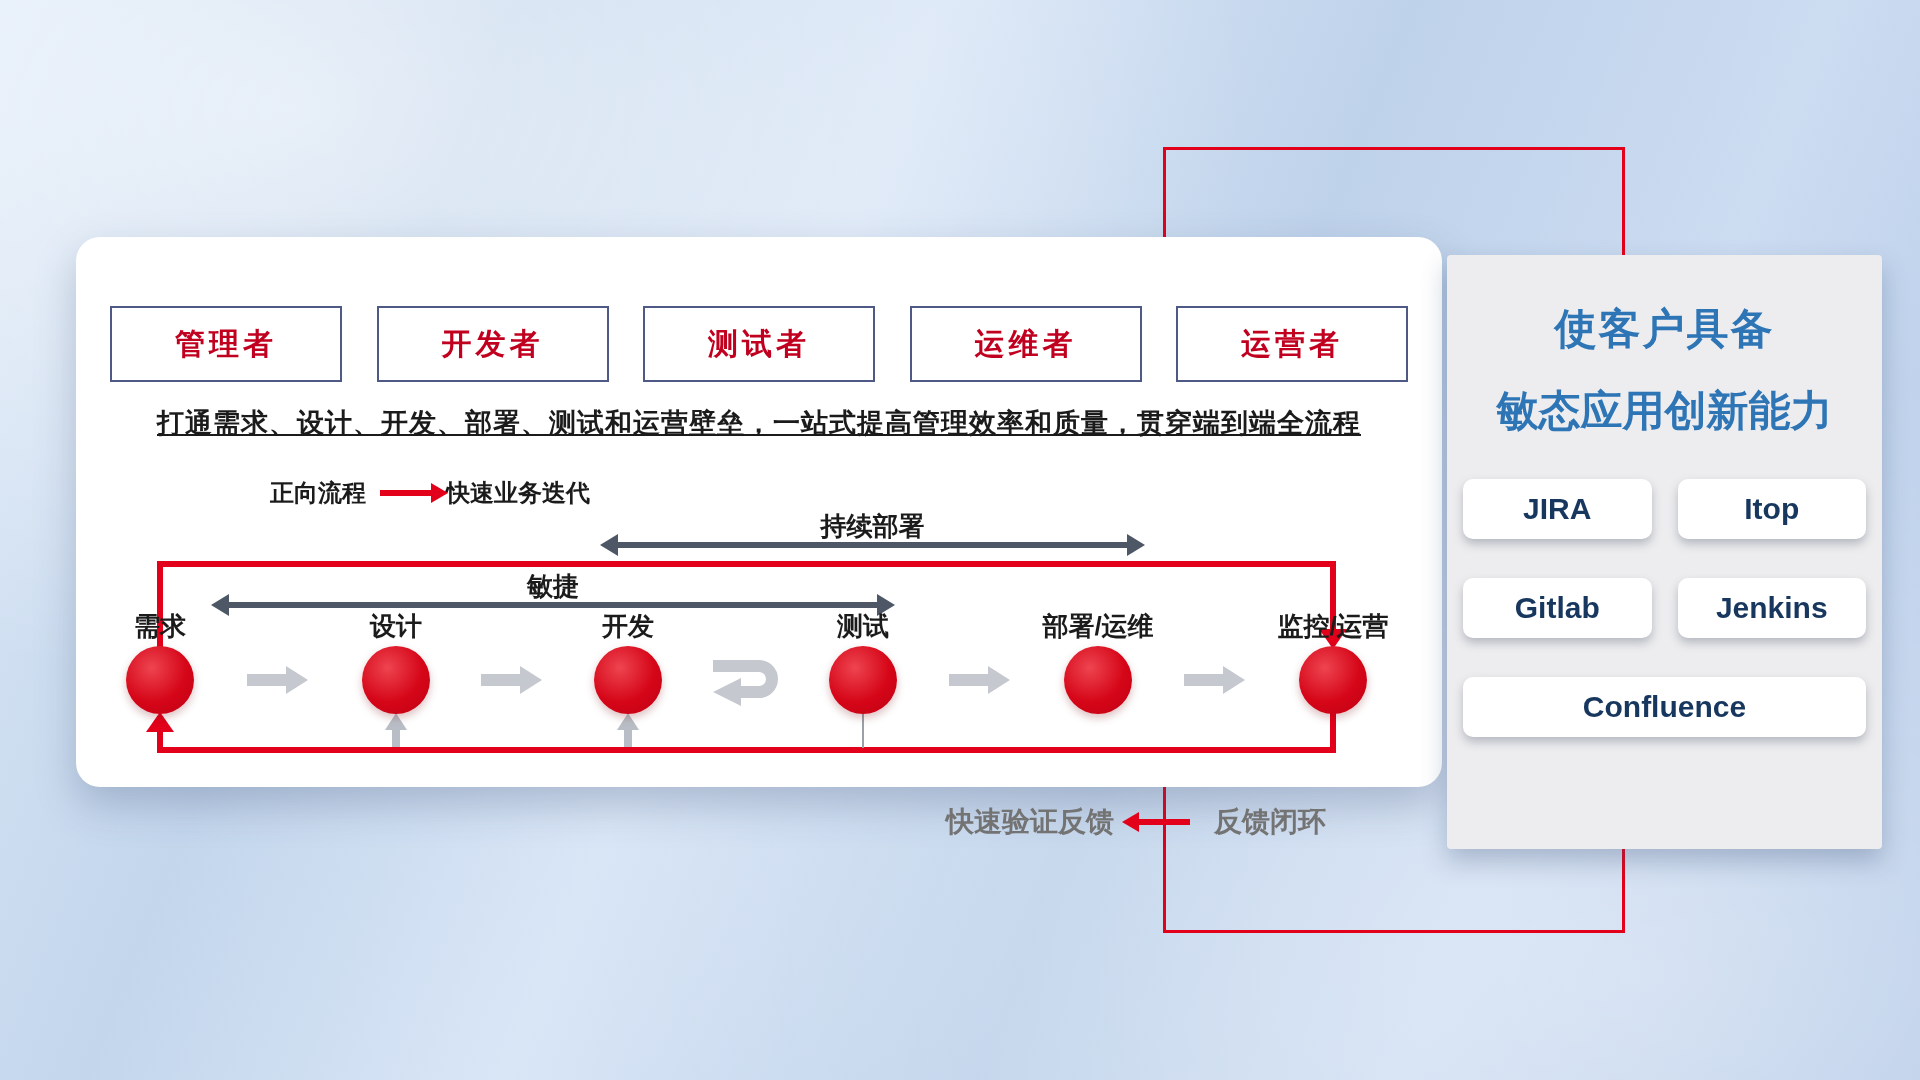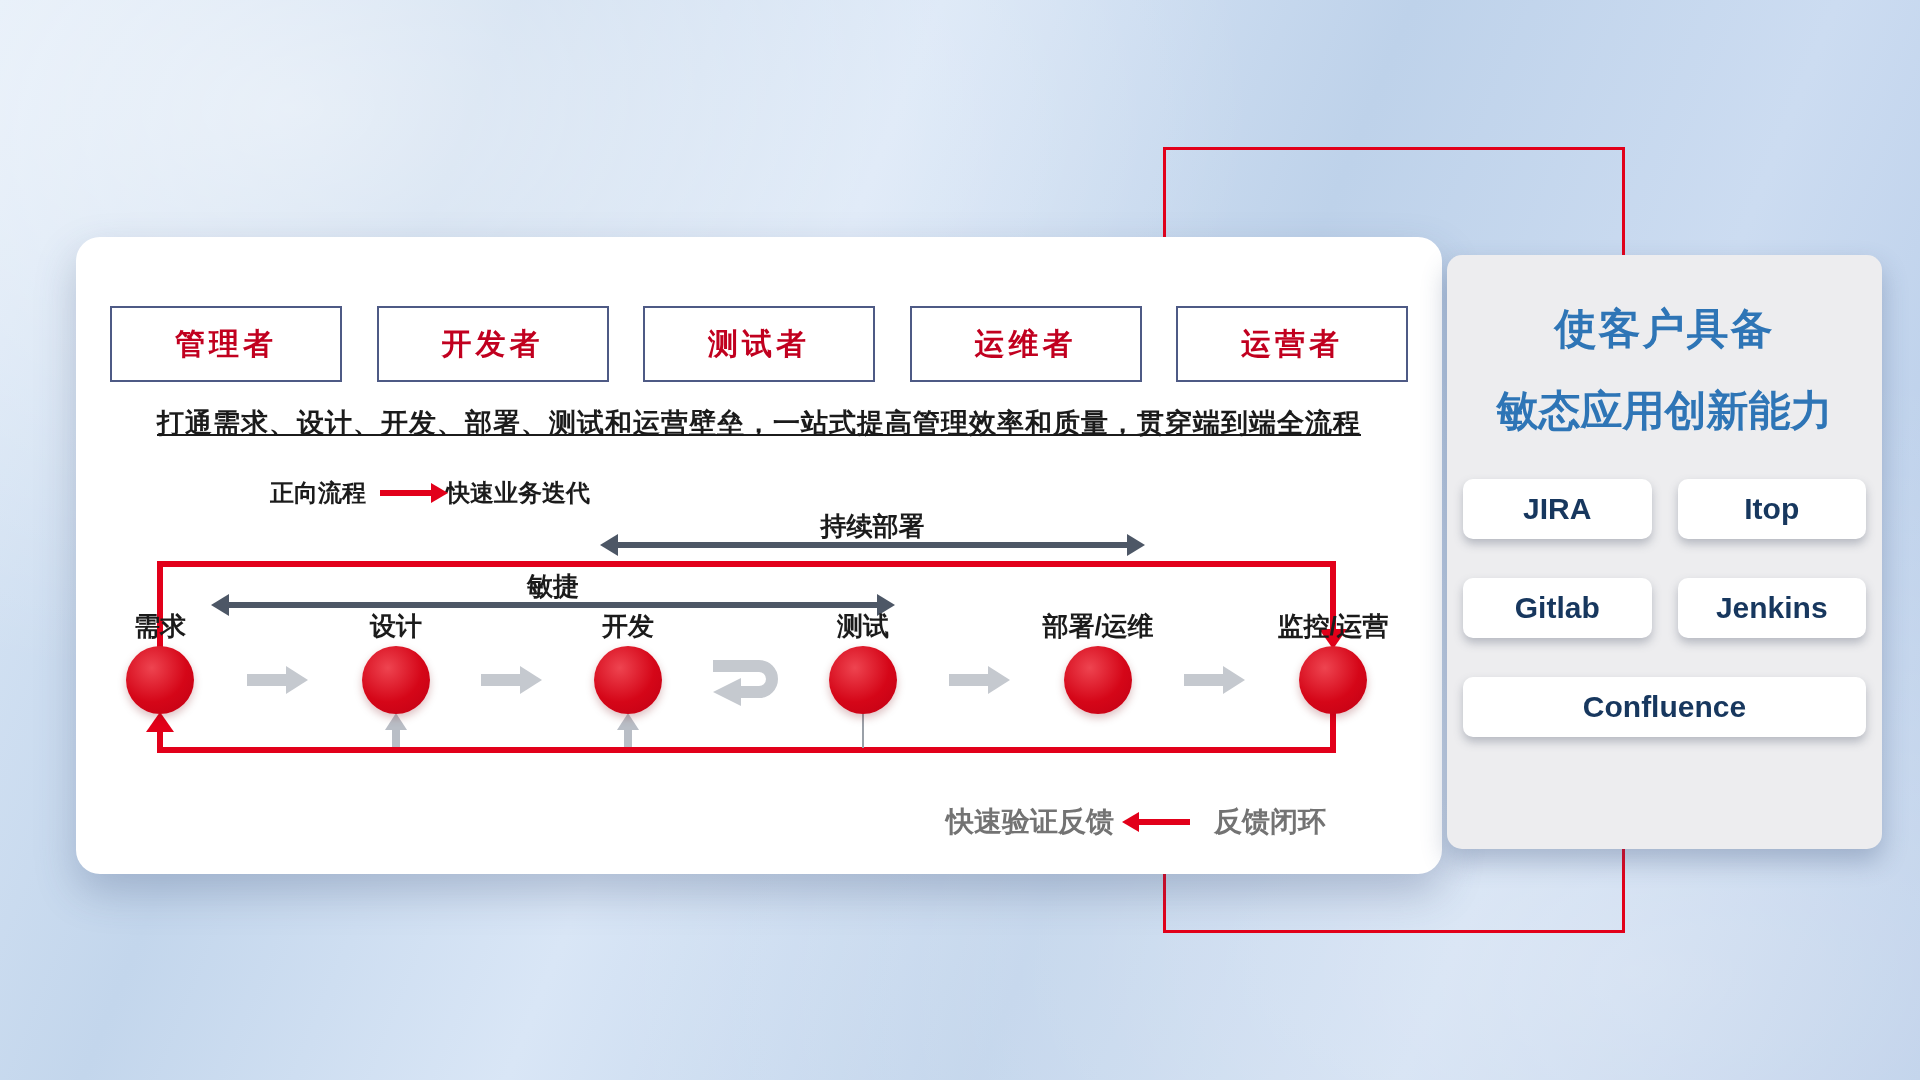--- a/index.html
+++ b/index.html
@@ -15,21 +15,21 @@
   }
 
   
   .red-outline{
     position:absolute; left:1163px; top:147px; width:462px; height:786px;
     border:3px solid #e2001a; z-index:1;
   }
 
   
   .main-panel{
-    position:absolute; left:76px; top:237px; width:1366px; height:637px;
+    position:absolute; left:76px; top:237px; width:1366px; height:550px;
     background:#ffffff; border-radius:24px; z-index:2;
     box-shadow:0 18px 40px rgba(60,80,120,.28);
   }
 
   .roles-row{
     position:absolute; left:34px; top:69px; width:1298px; height:76px;
     display:flex; justify-content:space-between;
   }
   .role-box{
     width:232px; height:76px; background:#fff;
@@ -129,21 +129,21 @@
 
   .legend-feedback{
     position:absolute; left:870px; top:566px;
     display:flex; align-items:center; gap:24px;
     font-size:28px; font-weight:bold; color:#737373;
   }
 
   
   .right-panel{
     position:absolute; left:1447px; top:255px; width:435px; height:594px;
-    background:#ededef; border-radius:15px; z-index:3;
+    background:#ededef; border-radius:4px; z-index:3;
     box-shadow:0 12px 26px rgba(60,80,120,.32);
   }
   .rp-title{ text-align:center; font-size:42px; font-weight:bold; color:#2e75b6; letter-spacing:2px; }
   .rp-title1{ margin-top:46px; }
   .rp-title2{ margin-top:26px; letter-spacing:0; }
   .tools-grid{
     margin:40px 16px 0 16px;
     display:grid; grid-template-columns:1fr 1fr; column-gap:26px; row-gap:39px;
   }
   .tool-btn{

